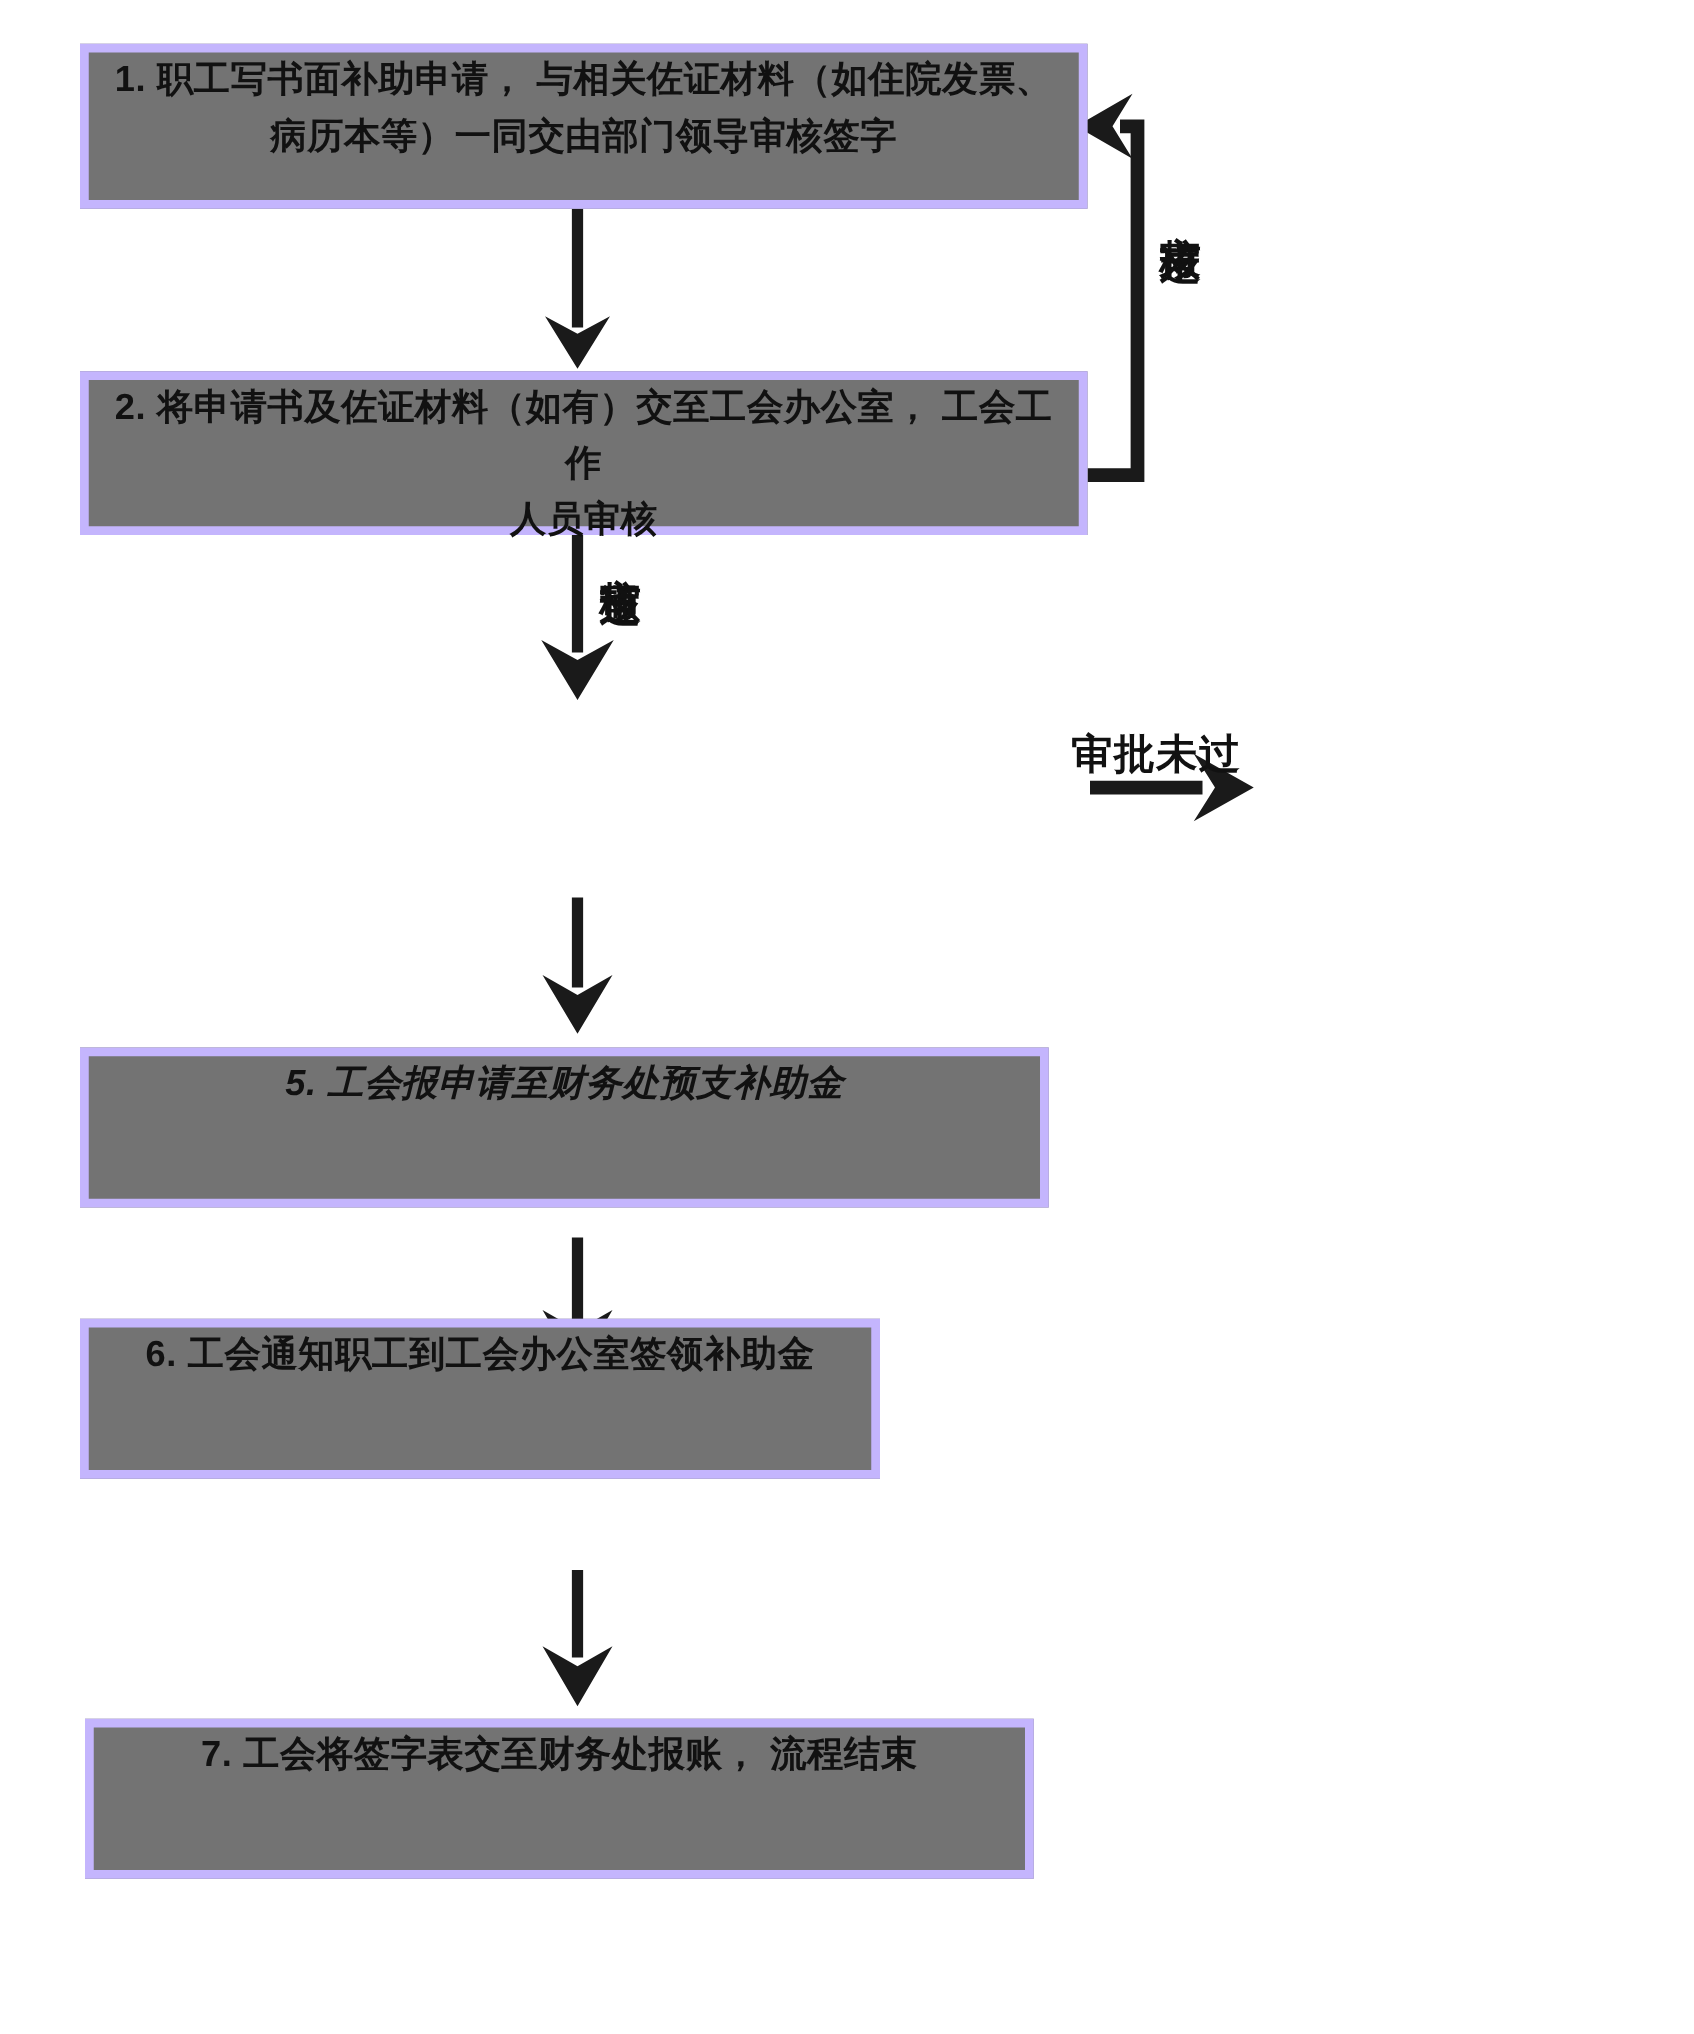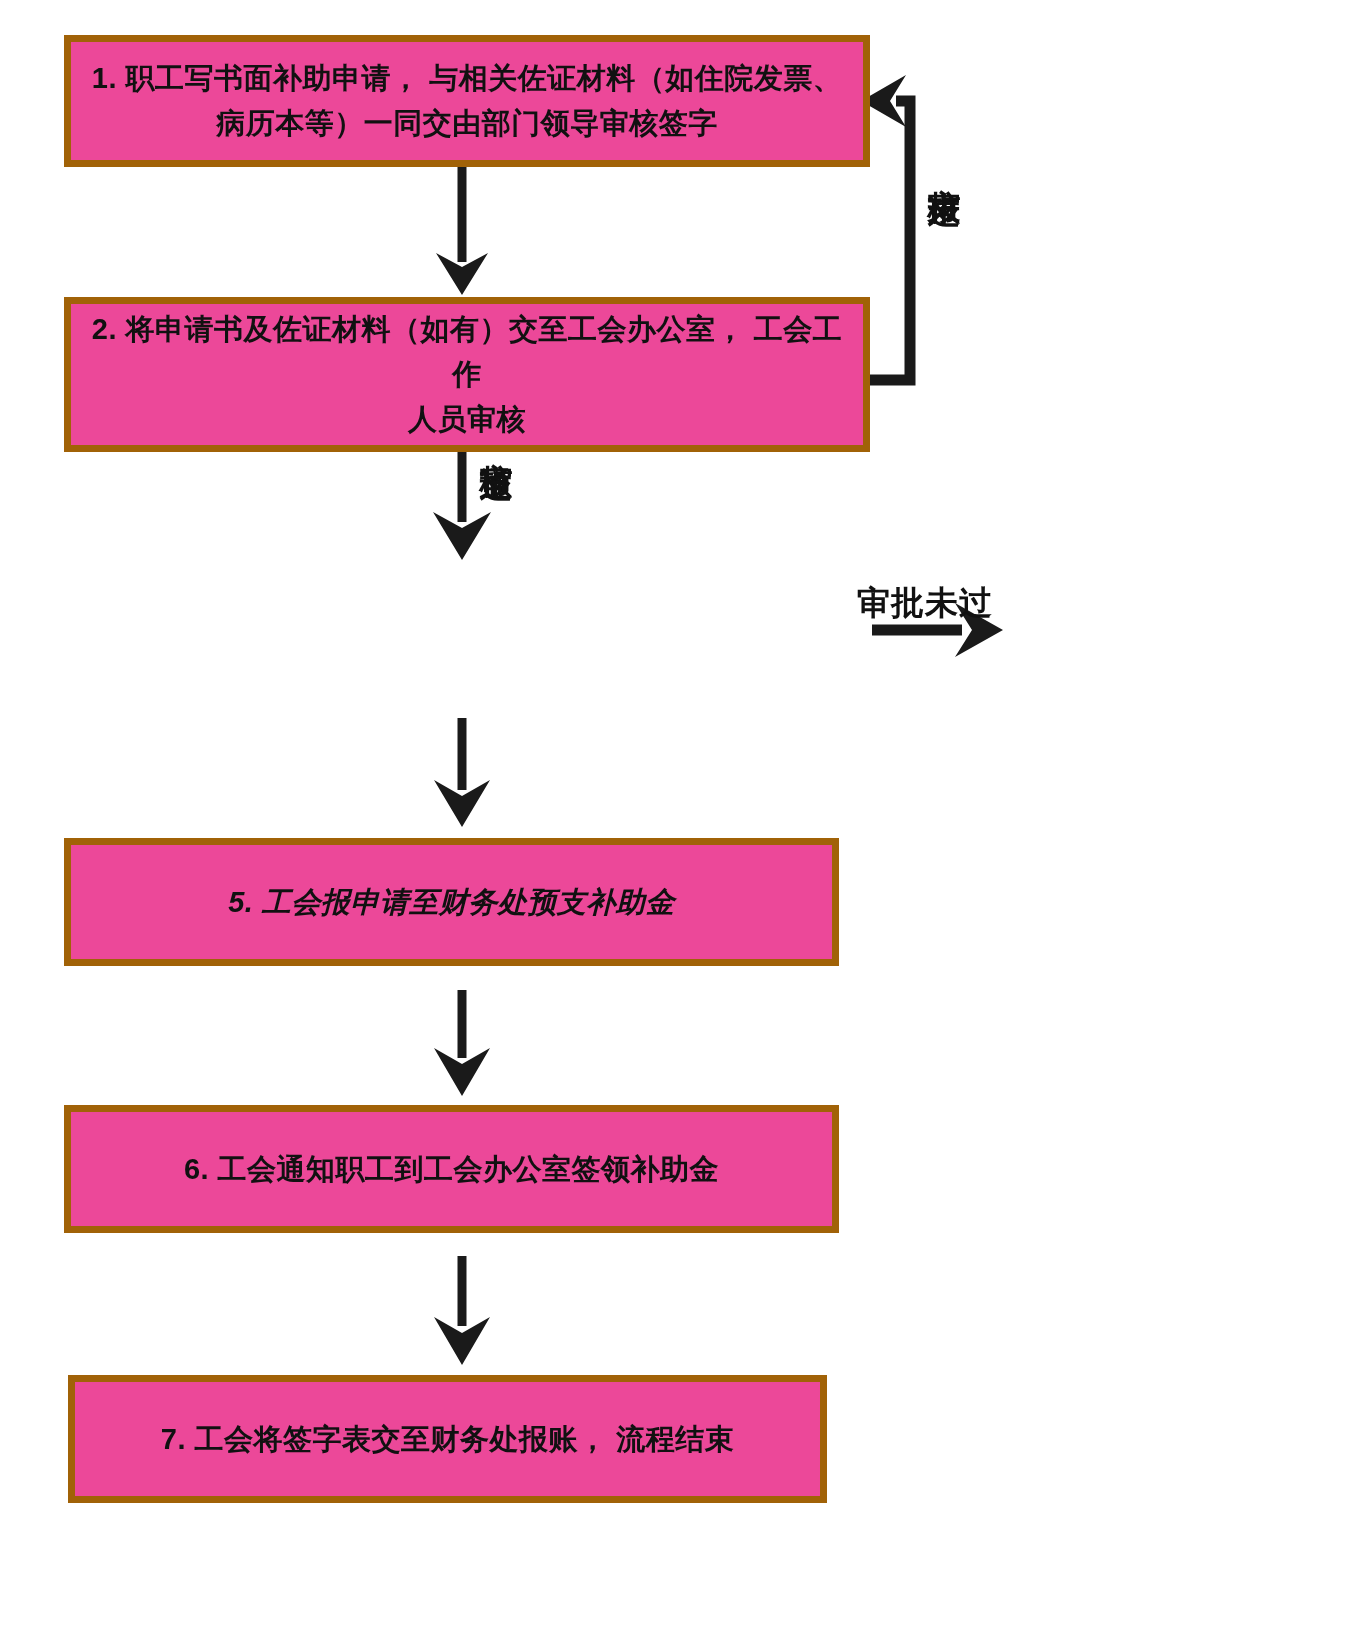--- a/index.html
+++ b/index.html
@@ -13,24 +13,23 @@
   #canvas {
     position: relative;
     width: 1355px;
     height: 1627px;
     background: #ffffff;
     overflow: hidden;
   }
   .flow-box {
     position: absolute;
     box-sizing: border-box;
-    border: 7px solid #a16207;
-    background: #ec4899;
+    border: 7px solid #c4b5fd;
+    background: #737373;
     display: flex;
-    align-items: center;
     justify-content: center;
     text-align: center;
   }
   .flow-box .box-text {
     font-size: 29px;
     line-height: 1.55;
     color: #111111;
     font-weight: 700;
     letter-spacing: 0.5px;
     padding: 0 18px;
@@ -105,32 +104,32 @@
       <line x1="462" y1="1256" x2="462" y2="1326" stroke="#1a1a1a" stroke-width="9"></line>
       <path d="M 462,1365 L 434,1317 L 462,1333 L 490,1317 Z" fill="#1a1a1a"></path>
     </g>
   </svg>
 
   <div class="flow-box" style="left:64px; top:35px; width:806px; height:132px;">
     <div class="box-text">1. 职工写书面补助申请，  与相关佐证材料（如住院发票、
 病历本等）一同交由部门领导审核签字</div>
   </div>
 
-  <div class="flow-box" style="left:64px; top:297px; width:806px; height:155px;">
+  <div class="flow-box" style="left:64px; top:297px; width:806px; height:131px;">
     <div class="box-text">2. 将申请书及佐证材料（如有）交至工会办公室，  工会工作
 人员审核</div>
   </div>
 
 
 
   <div class="flow-box" style="left:64px; top:838px; width:775px; height:128px;font-style:italic;">
     <div class="box-text">5. 工会报申请至财务处预支补助金</div>
   </div>
 
-  <div class="flow-box" style="left:64px; top:1105px; width:775px; height:128px;">
+  <div class="flow-box" style="left:64px; top:1055px; width:640px; height:128px;">
     <div class="box-text">6. 工会通知职工到工会办公室签领补助金</div>
   </div>
 
   <div class="flow-box" style="left:68px; top:1375px; width:759px; height:128px;">
     <div class="box-text">7. 工会将签字表交至财务处报账，  流程结束</div>
   </div>
 
   <div class="edge-label vertical" style="left:928px; top:162px;">审核未过</div>
 
   <div class="edge-label vertical" style="left:480px; top:436px;">审核通过</div>

